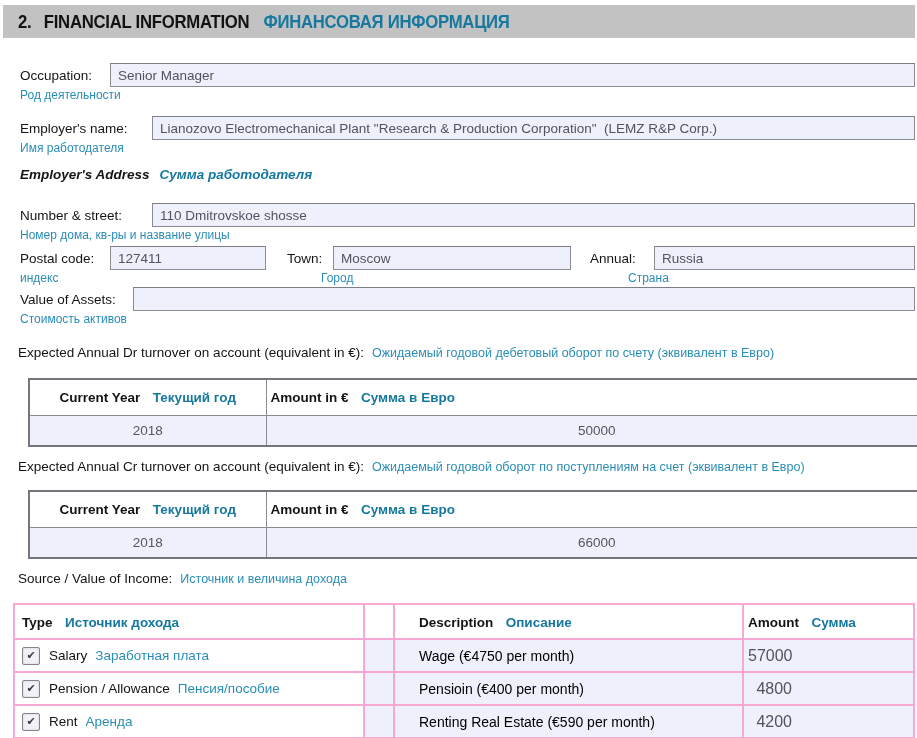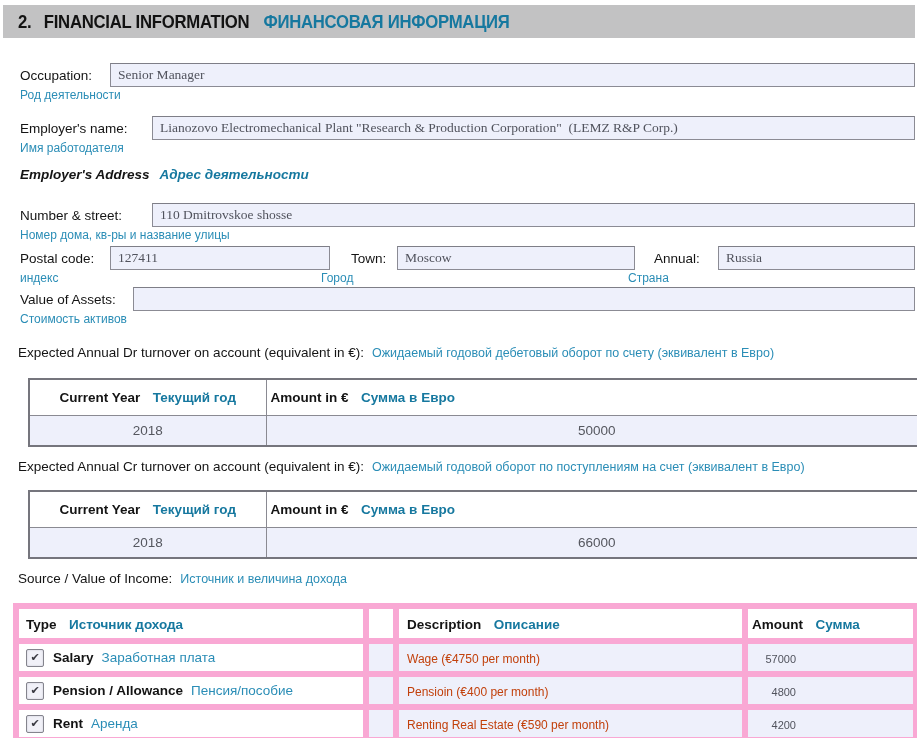--- a/index.html
+++ b/index.html
@@ -23,35 +23,35 @@
 
   
   .frow{display:flex;align-items:center;}
   .flabel{
     font-size:13.5px;color:#141414;white-space:nowrap;
     padding-left:7px;box-sizing:border-box;flex-shrink:0;
   }
   .finput{
     height:24px;background:#eef0fb;border:1px solid #8b8b94;border-top-color:#7e7e87;
     font-size:13.5px;color:#51535d;padding:0 7px;box-sizing:border-box;
-    font-family:Liberation Serif, serif;outline:none;
+    font-family:Liberation Sans, sans-serif;outline:none;
   }
   .grow{flex:1 1 auto;min-width:0;}
   .sublabel{font-size:12px;color:#2a8db6;white-space:nowrap;}
   .subrow{position:relative;height:14px;margin-top:1px;}
   .subrow .sublabel{position:absolute;top:0;}
   .sub-l7{left:7px;}
 
   .w-occ{width:97px;}   
   .w-emp{width:139px;}  
   .w-post{width:97px;}
   .w-town{width:67px;padding-left:21px;}
   .w-ctry{width:83px;padding-left:19px;}
   .w-assets{width:120px;}
-  .postal-input{width:220px;flex:none;}
+  .postal-input{width:156px;flex:none;}
   .town-input{width:238px;flex:none;}
 
   .addr-heading{margin-top:12px;height:15px;display:flex;align-items:flex-start;padding-left:7px;}
   .addr-en{font-size:13.5px;font-weight:bold;font-style:italic;color:#141414;}
   .addr-ru{font-size:13.5px;font-weight:bold;font-style:italic;color:#16789f;margin-left:10px;}
 
   
   .caption{display:flex;align-items:baseline;padding-left:5px;white-space:nowrap;}
   .cap-en{font-size:13.5px;color:#141414;}
   .cap-ru{font-size:12.5px;color:#2a8db6;margin-left:8px;}
@@ -62,39 +62,39 @@
   .turnover td{border:1px solid #8a8a92;box-sizing:border-box;}
   .turnover .hrow td{height:36px;background:#ffffff;}
   .turnover .drow td{height:31px;background:#eef0fb;text-align:center;font-size:13.5px;color:#55575f;}
   .th-pair{font-size:13.5px;font-weight:bold;color:#141414;white-space:nowrap;}
   .th-ru{color:#16789f;margin-left:8px;}
   .turnover .c1{width:237px;text-align:center;}
   .turnover .c2{width:662px;}
   .turnover .hrow .c2{padding-left:4px;}
 
   .income{width:900px;margin-top:17px;border:2px solid #75757d;}
-  .income td{border:6px solid #f9a8d4;box-sizing:border-box;}
+  .income td{border:2px solid #f9a8d4;box-sizing:border-box;}
   .income .hrow td{height:35px;background:#ffffff;}
   .income .drow td{height:33px;}
   .income .ctype{width:350px;background:#ffffff;padding-left:7px;}
   .income .cspacer{width:30px;}
-  .income .cdesc{width:349px;padding-left:8px;}
+  .income .cdesc{width:349px;padding-left:24px;}
   .income .camt{width:171px;padding-left:4px;}
   .income .drow .cspacer,.income .drow .cdesc,.income .drow .camt{background:#eef0fb;}
   .income .hrow .ctype,.income .hrow .cdesc,.income .hrow .camt{white-space:nowrap;}
-  .desc-text{font-size:12px;color:#c2410c;}
-  .amt-box{display:inline-block;width:44px;text-align:right;font-size:11px;color:#51535d;}
+  .desc-text{font-size:14px;color:#000000;}
+  .amt-box{display:inline-block;width:44px;text-align:right;font-size:16px;color:#51535d;}
   .type-cell{display:flex;align-items:center;}
   .cbx{
     width:16px;height:16px;border:1px solid #84848d;background:#f1f1f8;border-radius:2px;
     display:flex;align-items:center;justify-content:center;
     font-size:11px;line-height:1;color:#3b3b43;flex-shrink:0;
     box-shadow:inset 0 0 2px rgba(120,120,140,.35);
   }
-  .type-en{font-size:13.5px;color:#141414;margin-left:9px;white-space:nowrap;font-weight:bold;}
+  .type-en{font-size:13.5px;color:#141414;margin-left:9px;white-space:nowrap;}
   .type-ru{font-size:13.5px;color:#2a8db6;margin-left:8px;white-space:nowrap;}
 
   .mt25{margin-top:25px;} .mt14{margin-top:14px;} .mt21{margin-top:21px;justify-content:space-between;}
   .mt4{margin-top:4px;}   .mt2{margin-top:2px;}  .mt19{margin-top:19px;}
   .mt12{margin-top:12px;} .mt16{margin-top:16px;}
 </style>
 </head>
 <body>
 
 <div class="section-bar">
@@ -118,21 +118,21 @@
   <div class="frow mt14">
     <span class="flabel w-emp">Employer's name:</span>
     <input class="finput grow" type="text" value="Lianozovo Electromechanical Plant &quot;Research &amp; Production Corporation&quot;  (LEMZ R&amp;P Corp.)" style="">
   </div>
   <div class="subrow">
     <span class="sublabel sub-l7">Имя работодателя</span>
   </div>
 
   <div class="addr-heading">
     <span class="addr-en">Employer's Address</span>
-    <span class="addr-ru">Адрес деятельности</span>
+    <span class="addr-ru">Сумма работодателя</span>
   </div>
 
   <div class="frow mt21">
     <span class="flabel w-emp">Number &amp; street:</span>
     <input class="finput grow" type="text" value="110 Dmitrovskoe shosse" style="">
   </div>
   <div class="subrow">
     <span class="sublabel sub-l7">Номер дома, кв-ры и название улицы</span>
   </div>
 

